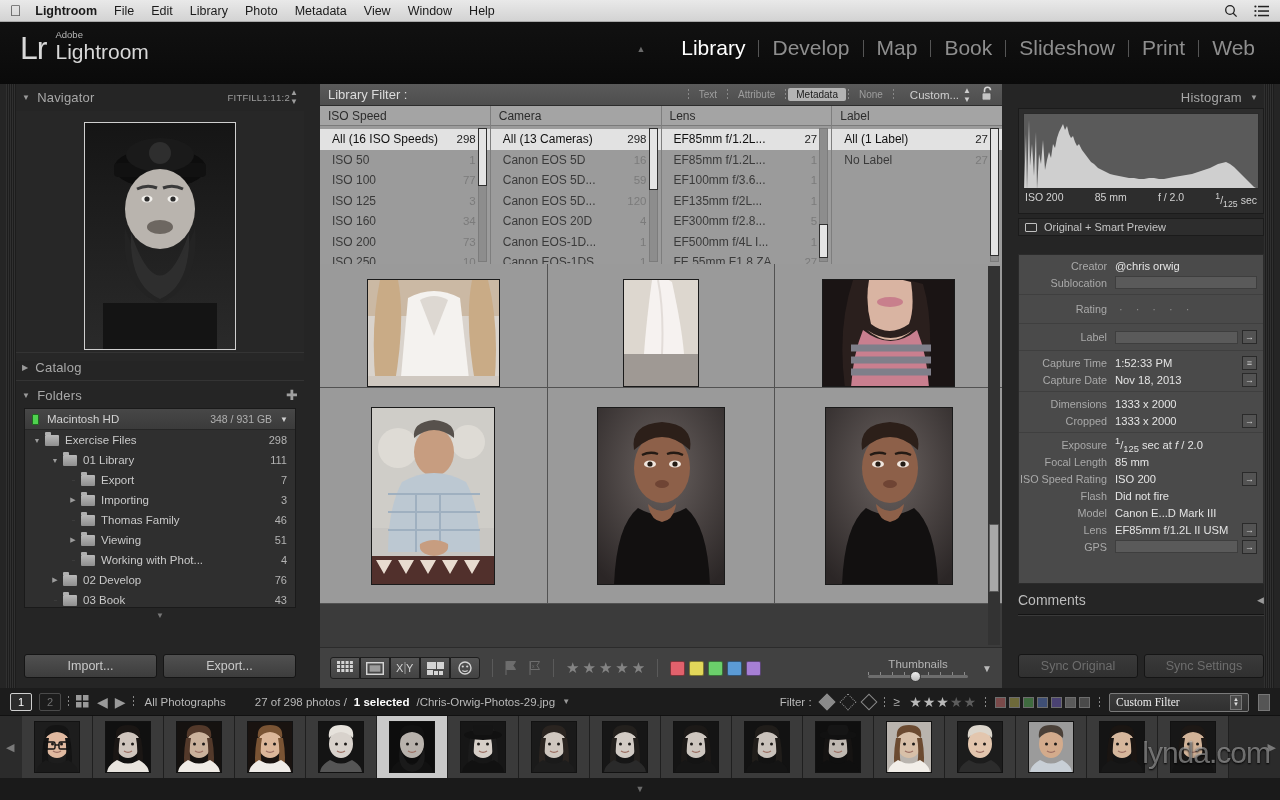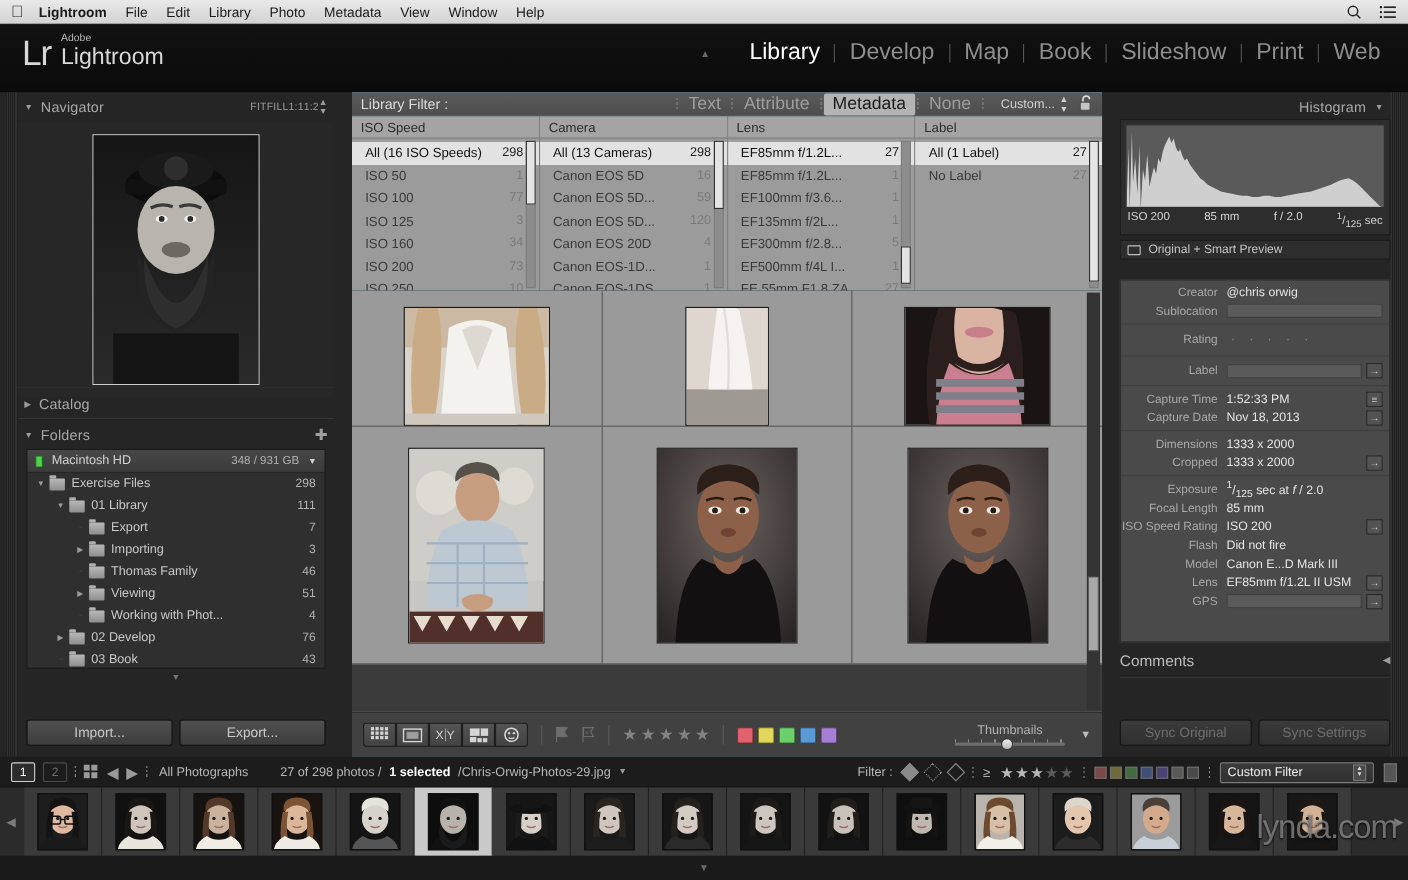--- a/index.html
+++ b/index.html
@@ -94,21 +94,21 @@
     flex:1; height:24px; border:1px solid #151515; border-radius:3px;
     background:linear-gradient(#505050,#3d3d3d); color:#c9c9c9;
     font-size:12.5px; display:flex; align-items:center; justify-content:center;
   }
   .btn.dim { color:#6d6d6d; background:linear-gradient(#3a3a3a,#303030); }
 
   
   .filterbar { position:absolute; left:0; top:0; right:0; height:22px; background:linear-gradient(#5a5a5a,#4e4e4e); display:flex; align-items:center; border-bottom:1px solid #2c2c2c; }
   .filterbar .lf-label { margin-left:8px; color:#dcdcdc; font-size:13px; }
   .filterbar .ftabs { margin-left:auto; display:flex; align-items:center; }
-  .filterbar .ftab { color:#9e9e9e; font-size:16px; padding:0 10px; }
+  .filterbar .ftab { color:#9e9e9e; font-size:10px; padding:0 10px; }
   .filterbar .ftab.on { color:#1b1b1b; background:#b4b4b4; border-radius:2px; padding:1px 8px; margin:0 2px; }
   .dotsep { width:1px; height:11px; background:repeating-linear-gradient(#888 0 2px,transparent 2px 4px); }
   .fcustom { color:#cfcfcf; font-size:11.5px; margin-left:16px; }
   .fstep { font-size:8px; color:#cfcfcf; margin-left:4px; }
   .lock { margin:0 8px 0 10px; }
 
   .filter-cols { position:absolute; left:0; top:22px; right:0; height:158px; background:#9b9b9b; display:flex; }
   .fcol { flex:1; border-right:1px solid #7e7e7e; position:relative; }
   .fcol:last-child { border-right:none; }
   .fcol-head { height:20px; background:#a4a4a4; color:#2c2c2c; font-size:12px; display:flex; align-items:center; padding:0 8px; border-bottom:1px solid #7a7a7a; }
@@ -184,21 +184,21 @@
   .fcellw.sel { background:#c9c9c9; }
   .fthumbimg { width:46px; height:52px; border:1px solid #121212; overflow:hidden; position:relative; background:#111; }
   .fs-scroll { position:absolute; left:0; bottom:10px; width:1280px; height:9px; background:#1a1a1a; }
   .fs-scroll .bar { position:absolute; left:348px; top:1px; height:6px; width:570px; background:#555; border-radius:3px; }
   .fs-bottom { position:absolute; left:0; bottom:0; width:1280px; height:22px; background:#1a1a1a; display:flex; align-items:center; justify-content:center; }
   .wm { position:absolute; right:10px; bottom:30px; font-size:30px; color:rgba(210,210,210,.5); letter-spacing:-1px; text-shadow:0 1px 2px #000; }
 
   .filterbar2 { position:absolute; right:10px; bottom:84px; height:28px; display:flex; align-items:center; gap:9px; }
   .flagico { width:12px; height:12px; transform:rotate(45deg); border:1px solid #8a8a8a; }
   .minichip { width:11px; height:11px; border:1px solid #6d6d6d; }
-  .cf-select { width:140px; height:19px; background:linear-gradient(#3a3a3a,#303030); border:1px solid #7a7a7a; border-radius:2px; color:#ededed; font-size:11.5px; display:flex; align-items:center; padding:0 6px; }
+  .cf-select { width:140px; height:19px; background:linear-gradient(#3a3a3a,#303030); border:1px solid #7a7a7a; border-radius:2px; color:#ededed; font-size:11.5px; display:flex; align-items:center; padding:0 6px;font-family:Liberation Serif, serif; }
   .cf-step { margin-left:auto; width:12px; height:15px; background:#4a4a4a; border:1px solid #777; display:flex; flex-direction:column; align-items:center; justify-content:center; font-size:6px; line-height:5px; color:#ddd; }
 </style>
 </head>
 <body>
 
 <div class="app">
 
   <div class="macbar">
     <span class="apple"></span>
     <span class="mi bold">Lightroom</span>

